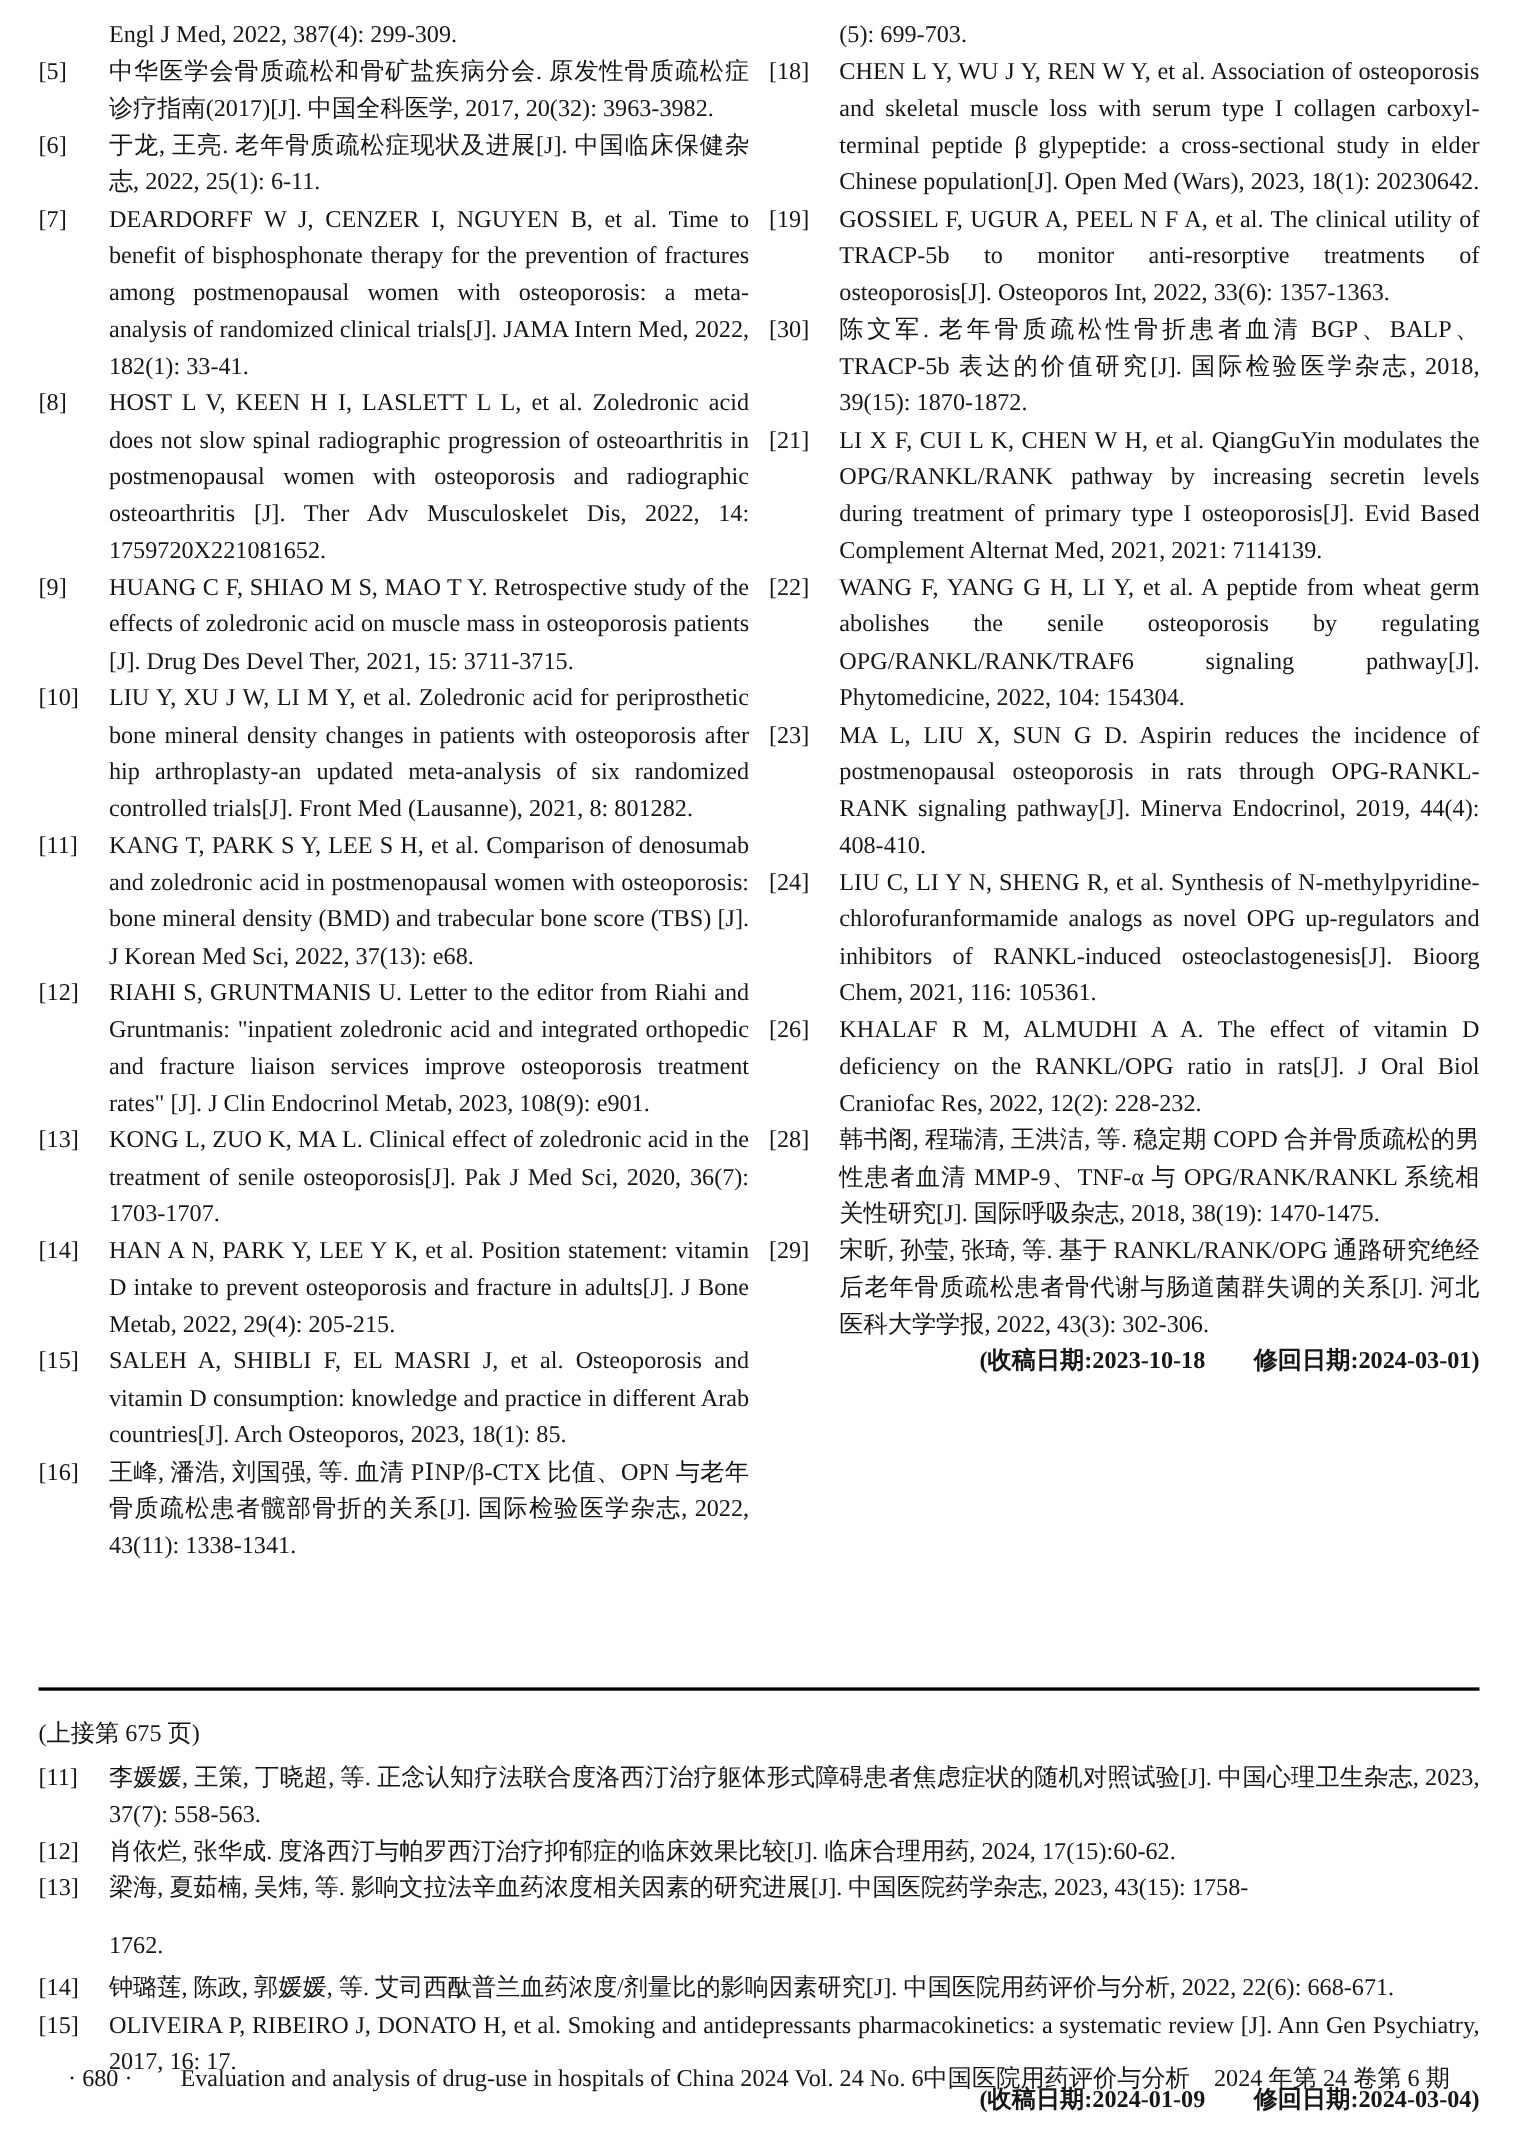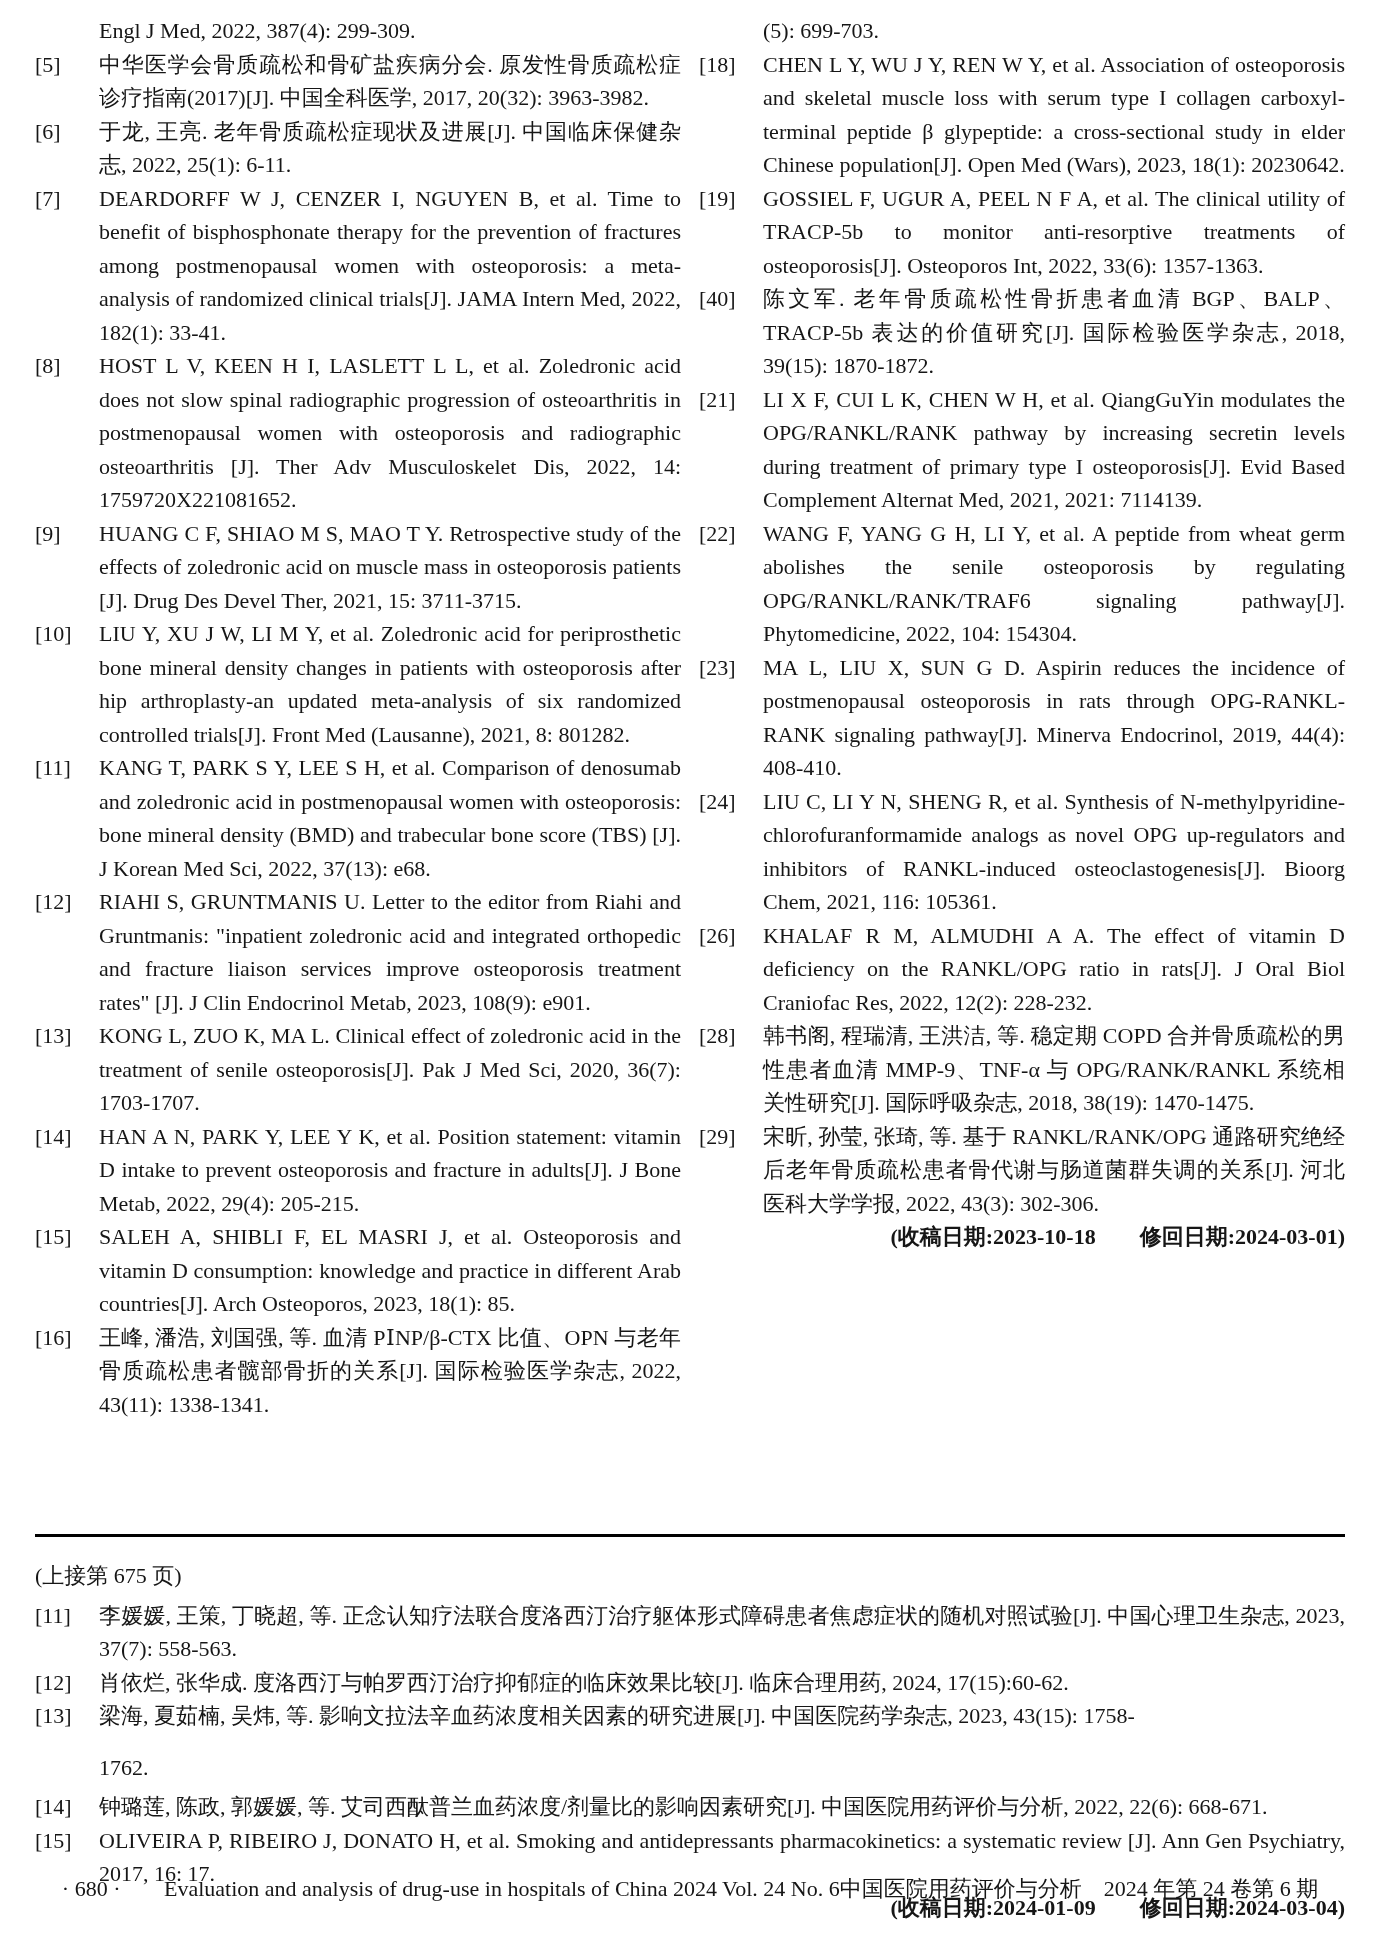--- a/index.html
+++ b/index.html
@@ -127,21 +127,21 @@
             <span class="ref-num">[18]</span>
             <span class="ref-text">CHEN L Y, WU J Y, REN W Y, et al. Association of osteoporosis and skeletal muscle loss with serum type I collagen carboxyl-terminal peptide β glypeptide: a cross-sectional study in elder Chinese population[J]. Open Med (Wars), 2023, 18(1): 20230642.</span>
           </div>
 
           <div class="ref">
             <span class="ref-num">[19]</span>
             <span class="ref-text">GOSSIEL F, UGUR A, PEEL N F A, et al. The clinical utility of TRACP-5b to monitor anti-resorptive treatments of osteoporosis[J]. Osteoporos Int, 2022, 33(6): 1357-1363.</span>
           </div>
 
           <div class="ref">
-            <span class="ref-num">[40]</span>
+            <span class="ref-num">[30]</span>
             <span class="ref-text">陈文军. 老年骨质疏松性骨折患者血清 BGP、BALP、TRACP-5b 表达的价值研究[J]. 国际检验医学杂志, 2018, 39(15): 1870-1872.</span>
           </div>
 
           <div class="ref">
             <span class="ref-num">[21]</span>
             <span class="ref-text">LI X F, CUI L K, CHEN W H, et al. QiangGuYin modulates the OPG/RANKL/RANK pathway by increasing secretin levels during treatment of primary type I osteoporosis[J]. Evid Based Complement Alternat Med, 2021, 2021: 7114139.</span>
           </div>
 
           <div class="ref">
             <span class="ref-num">[22]</span>

